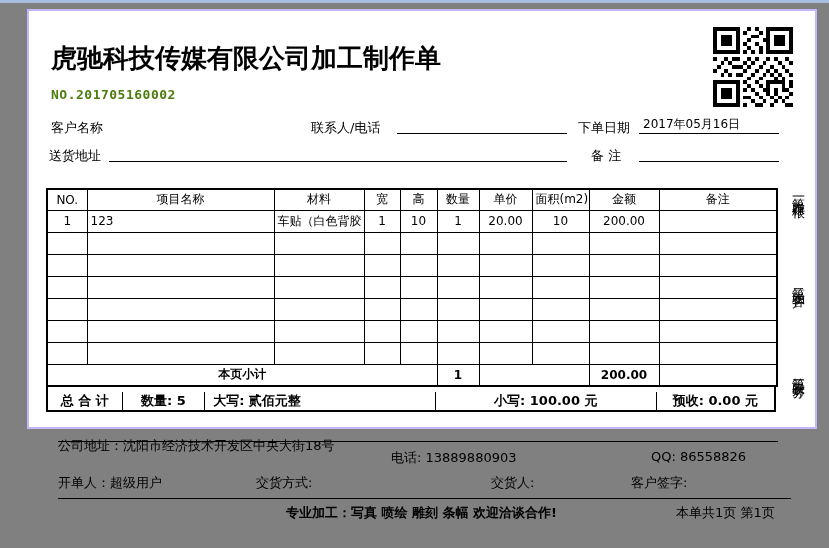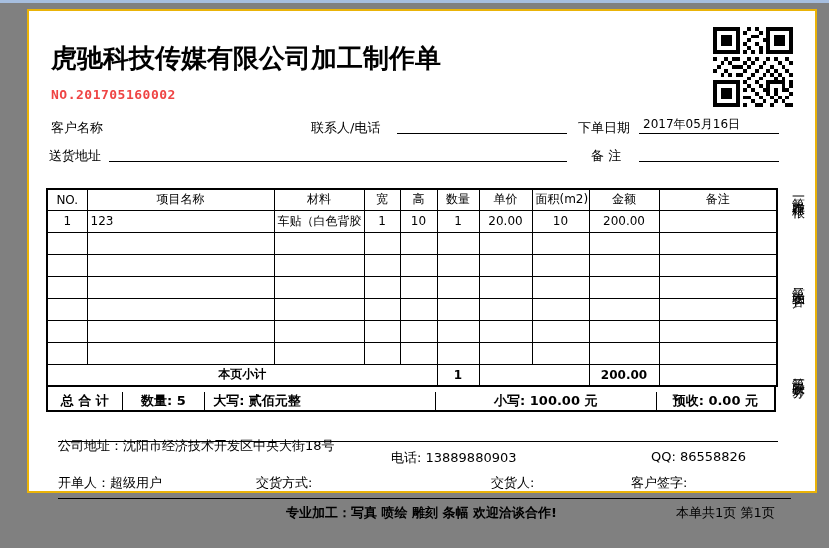--- a/index.html
+++ b/index.html
@@ -6,26 +6,26 @@
   html,body { width:829px; height:548px; }
   body {
     background:#808080;
     font-family:"DejaVu Sans", sans-serif;
     position:relative;
     overflow:hidden;
     color:#000;
   }
   .top-strip { position:absolute; left:0; top:0; width:829px; height:3px; background:#a6bedf; }
   .page {
-    position:absolute; left:27px; top:9px; width:790px; height:484px;
-    background:#ffffff; border:2px solid #eab308;
+    position:absolute; left:27px; top:9px; width:790px; height:420px;
+    background:#ffffff; border:2px solid #c4b5fd;
   }
   .title { position:absolute; left:22px; top:30px; font-size:26px; font-weight:bold; white-space:nowrap; }
   .order-no { position:absolute; left:22px; top:76px; font-size:13px; font-weight:bold;
-              color:#ef4444; font-family:"DejaVu Sans Mono", monospace; letter-spacing:0.5px; }
+              color:#4d7c0f; font-family:"DejaVu Sans Mono", monospace; letter-spacing:0.5px; }
   .qr { position:absolute; left:682px; top:16px; width:84px; height:80px; }
 
   .lbl { position:absolute; font-size:13px; white-space:nowrap; }
   .uline { position:absolute; height:17px; border-bottom:1px solid #000; font-size:11px;
            line-height:15px; padding-left:4px; white-space:nowrap; overflow:hidden; }
   .uline.date { font-size:12px; }
 
   .tablewrap { position:absolute; left:17px; top:177px; width:732px; }
   table { border-collapse:collapse; table-layout:fixed; width:730px;
           border:2px solid #000; font-size:12px; }

